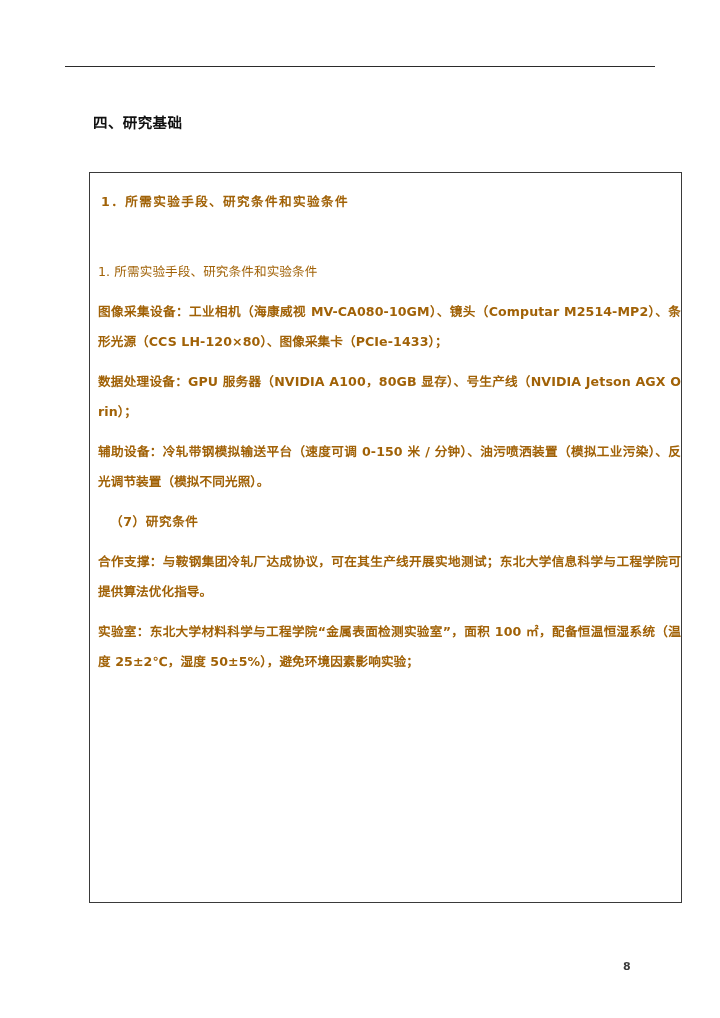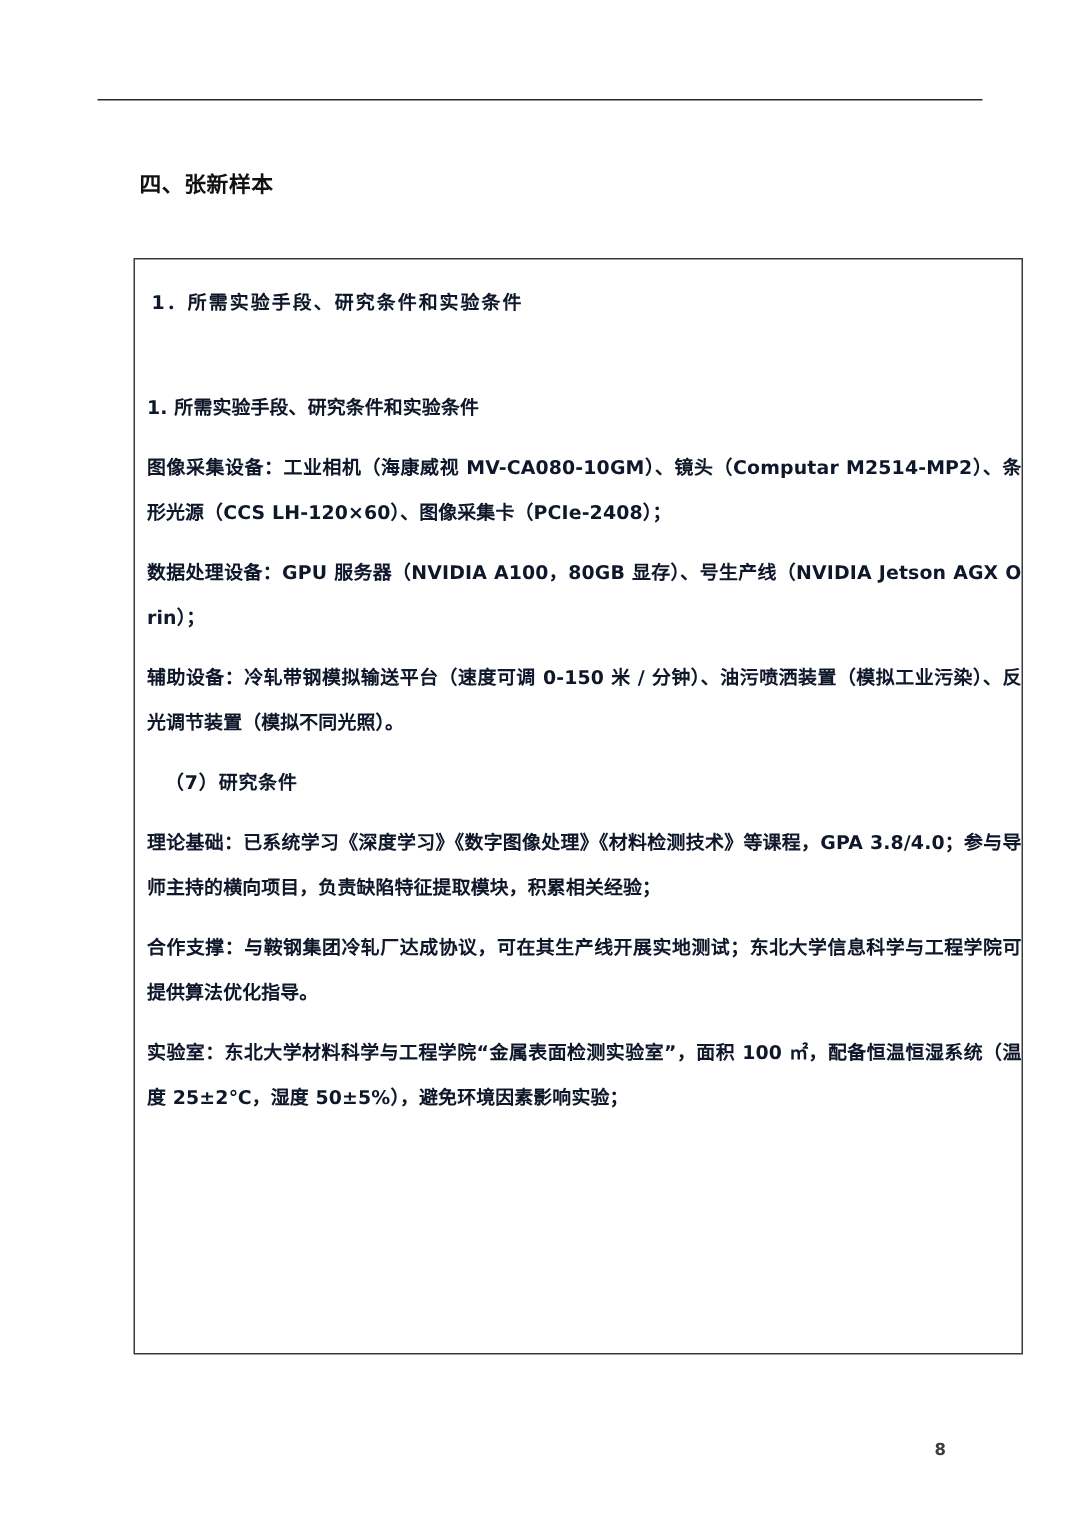--- a/index.html
+++ b/index.html
@@ -64,36 +64,36 @@
     height: 100%;
     box-sizing: border-box;
     padding: 14px 0px 10px 8px;
     overflow: hidden;
   }
 
   
   .para {
     font-size: 12.6px;
     line-height: 30px;
-    color: #0f172a;
+    color: #a16207;
     margin: 0;
     padding: 0 0 0 0;
     text-align: justify;
     text-justify: inter-ideograph;
     word-break: break-all;
   }
   .para + .para { margin-top: 10px; }
 
   .para.heading-spaced {
     font-weight: 700;
     letter-spacing: 1.4px;
     padding-left: 3px;
   }
   .para.heading-tight {
-    font-weight: 700;
+    font-weight: 400;
     letter-spacing: 0.1px;
     margin-top: 40px;
   }
   .para.sub-heading {
     font-weight: 700;
     padding-left: 12px;
     letter-spacing: 0.6px;
   }
   .para.body {
     font-weight: 600;
@@ -111,32 +111,31 @@
     color: #3c3c3c;
   }
 </style>
 </head>
 <body>
 
 <div class="page">
 
   <div class="header-rule"></div>
 
-  <div class="section-heading">四、张新样本</div>
+  <div class="section-heading">四、研究基础</div>
 
   <div class="content-table">
     <div class="table-cell">
       <div id="paragraph-container">
           <p class="para heading-spaced">1．所需实验手段、研究条件和实验条件</p>
           <p class="para heading-tight">1. 所需实验手段、研究条件和实验条件</p>
-          <p class="para body">图像采集设备：工业相机（海康威视 MV-CA080-10GM）、镜头（Computar M2514-MP2）、条形光源（CCS LH-120×60）、图像采集卡（PCIe-2408）；</p>
+          <p class="para body">图像采集设备：工业相机（海康威视 MV-CA080-10GM）、镜头（Computar M2514-MP2）、条形光源（CCS LH-120×80）、图像采集卡（PCIe-1433）；</p>
           <p class="para body">数据处理设备：GPU 服务器（NVIDIA A100，80GB 显存）、号生产线（NVIDIA Jetson AGX Orin）；</p>
           <p class="para body">辅助设备：冷轧带钢模拟输送平台（速度可调 0-150 米 / 分钟）、油污喷洒装置（模拟工业污染）、反光调节装置（模拟不同光照）。</p>
           <p class="para sub-heading">（7）研究条件</p>
-          <p class="para body">理论基础：已系统学习《深度学习》《数字图像处理》《材料检测技术》等课程，GPA 3.8/4.0；参与导师主持的横向项目，负责缺陷特征提取模块，积累相关经验；</p>
           <p class="para body">合作支撑：与鞍钢集团冷轧厂达成协议，可在其生产线开展实地测试；东北大学信息科学与工程学院可提供算法优化指导。</p>
           <p class="para body">实验室：东北大学材料科学与工程学院“金属表面检测实验室”，面积 100 ㎡，配备恒温恒湿系统（温度 25±2℃，湿度 50±5%），避免环境因素影响实验；</p>
         </div>
     </div>
   </div>
 
   <div class="page-number">8</div>
 
 </div>
 

